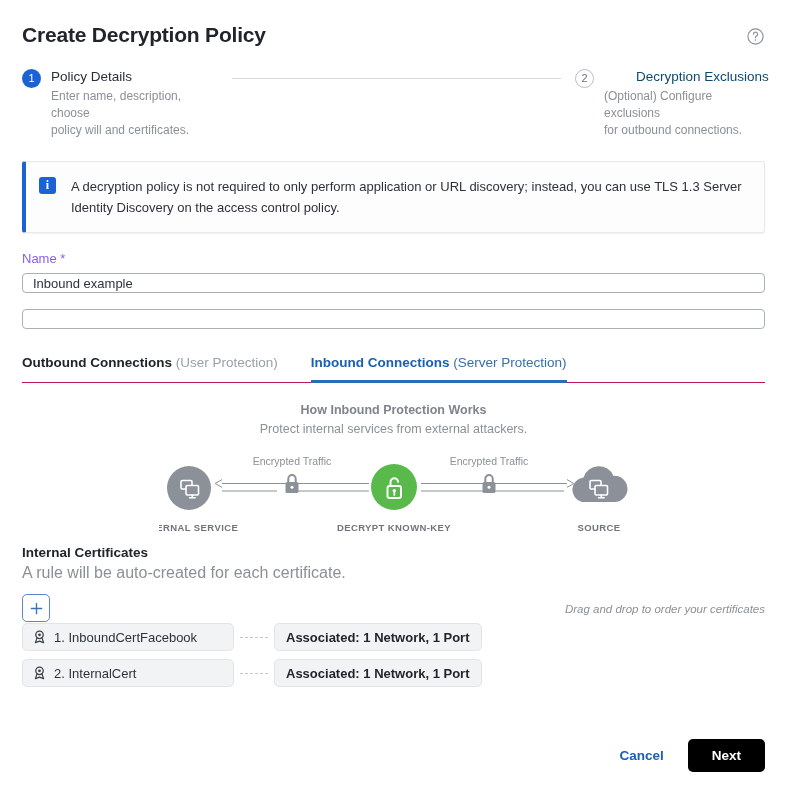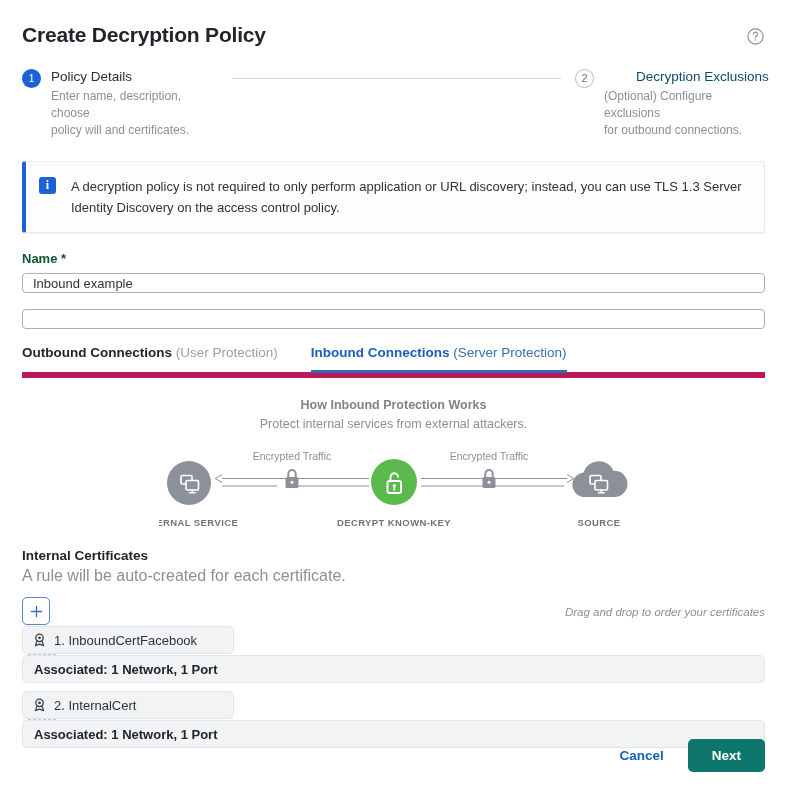--- a/index.html
+++ b/index.html
@@ -49,61 +49,61 @@
   }
   .info-icon {
     width: 17px; height: 17px; border-radius: 3px; background: #1b63d4; color: #fff;
     font-size: 12px; font-weight: bold; line-height: 17px; text-align: center;
     flex: 0 0 auto; margin-top: 1px; font-family: "Liberation Serif", serif;
   }
   .info-text { margin-left: 15px; font-size: 13px; line-height: 21px; color: #2d323a; }
 
   
   .field { margin-top: 18px; }
-  .field-label { font-size: 13px; font-weight: bold; color: #14532d; margin-bottom: 7px; }
+  .field-label { font-size: 13px; font-weight: normal; color: #8b5cf6; margin-bottom: 7px; }
   .field-input {
     width: 100%; height: 20px; border: 1px solid #a9b0b8; border-radius: 4px;
     font-size: 13px; color: #2d323a; padding: 0 10px;
     font-family: "Liberation Sans", sans-serif; background: #fff;
   }
   .field-desc { margin-top: 16px; }
 
   
-  .tabs { margin-top: 16px; border-bottom: 6px solid #be185d; display: flex; }
+  .tabs { margin-top: 26px; border-bottom: 1px solid #be185d; display: flex; }
   .tab {
     padding: 0 0 10px 0; margin-right: 33px; font-size: 13.5px; cursor: pointer;
     border-bottom: 3px solid transparent; margin-bottom: -1px; white-space: nowrap;
   }
   .tab .strong { font-weight: bold; }
   .tab.inactive .strong { color: #21252b; }
   .tab.inactive .soft { color: #9aa0a8; }
   .tab.active { border-bottom-color: #2b6cb8; }
   .tab.active .strong { color: #1a5fb4; }
   .tab.active .soft { color: #3a6fa8; }
 
   
   .diagram { margin-top: 20px; text-align: center; }
   .diagram-title { font-size: 12.5px; font-weight: bold; color: #7e848c; }
   .diagram-sub { font-size: 12.5px; color: #8b9097; margin-top: 5px; }
   .diagram-graphic { margin-top: 19px; display: flex; justify-content: center; }
 
   
-  .cert-section { margin-top: 12px; }
+  .cert-section { margin-top: 4px; }
   .cert-title { font-size: 13.5px; font-weight: bold; color: #21252b; }
   .cert-sub { font-size: 16px; color: #8b9097; margin-top: 4px; }
   .add-btn {
     margin-top: 12px; width: 28px; height: 28px; border: 1px solid #5b86c9;
     border-radius: 5px; background: #fff; color: #3c6fb8; cursor: pointer;
     display: flex; align-items: center; justify-content: center; padding: 0;
   }
   .drag-hint {
     font-size: 11.5px; font-style: italic; color: #8b9097;
     text-align: right; margin-top: -19px; margin-bottom: 6px;
   }
-  .cert-row { display: flex; margin-top: 8px; flex-direction: column; }
+  .cert-row { display: flex; align-items: center; margin-top: 8px; }
   .cert-chip {
     width: 212px; height: 28px; background: #f2f3f5; border: 1px solid #e2e4e8;
     border-radius: 5px; display: flex; align-items: center; padding: 0 10px;
     font-size: 13px; color: #2d323a; cursor: grab;
   }
   .cert-chip .cert-ico { flex: 0 0 auto; margin-right: 8px; display: flex; }
   .dots {
     width: 28px; height: 1px; border-top: 1px dashed #c3c7cd; margin: 0 6px; flex: 0 0 auto;
   }
   .cert-assoc {
@@ -115,21 +115,21 @@
   
   .footer {
     position: absolute; right: 22px; bottom: 28px;
     display: flex; align-items: center;
   }
   .btn-cancel {
     background: none; border: none; color: #1a5fb4; font-size: 13.5px; font-weight: bold;
     cursor: pointer; padding: 8px 14px; font-family: "Liberation Sans", sans-serif;
   }
   .btn-next {
-    background: #0f766e; border: none; color: #fff; font-size: 13.5px; font-weight: bold;
+    background: #000000; border: none; color: #fff; font-size: 13.5px; font-weight: bold;
     border-radius: 5px; cursor: pointer; padding: 9px 24px; margin-left: 10px;
     font-family: "Liberation Sans", sans-serif;
   }
 </style>
 </head>
 <body>
 
 <div class="page">
 
   <div class="header">

